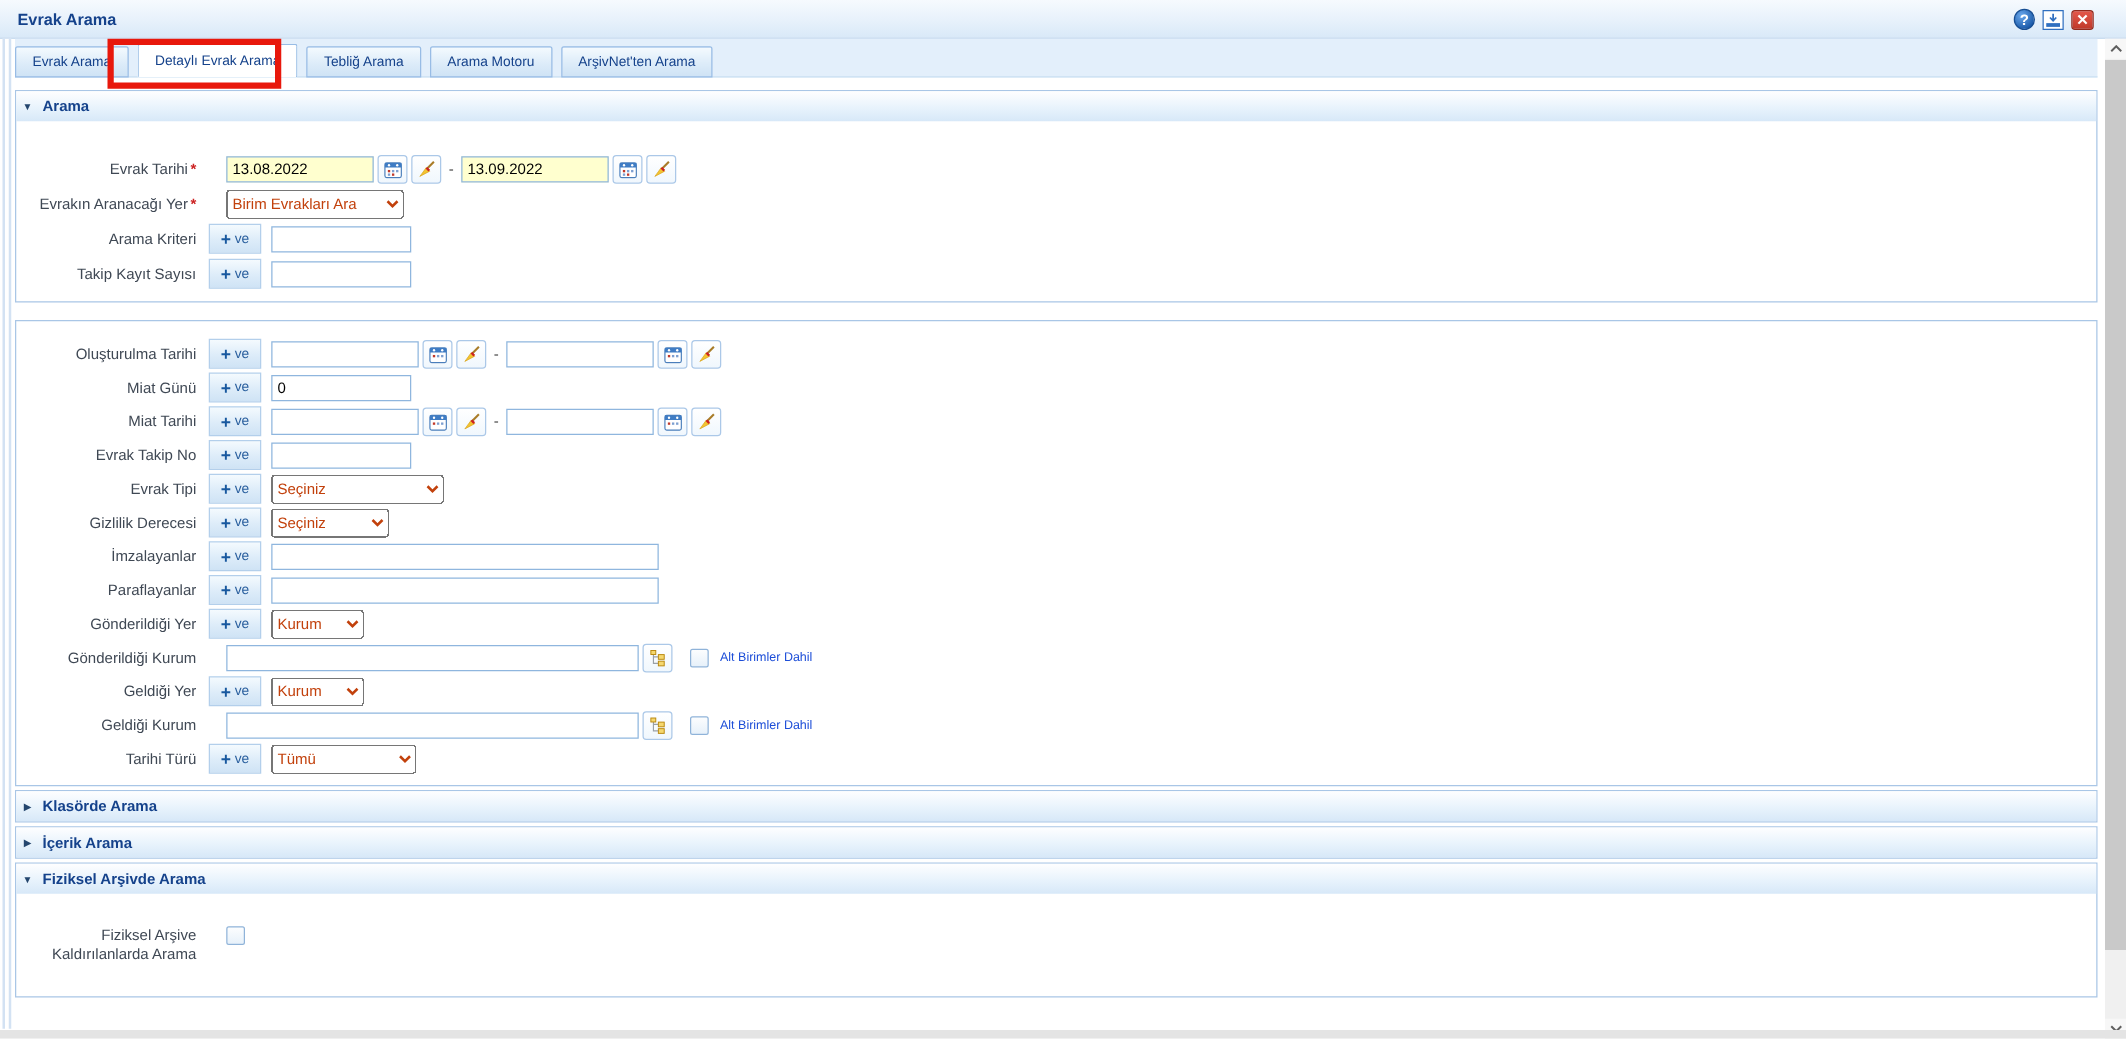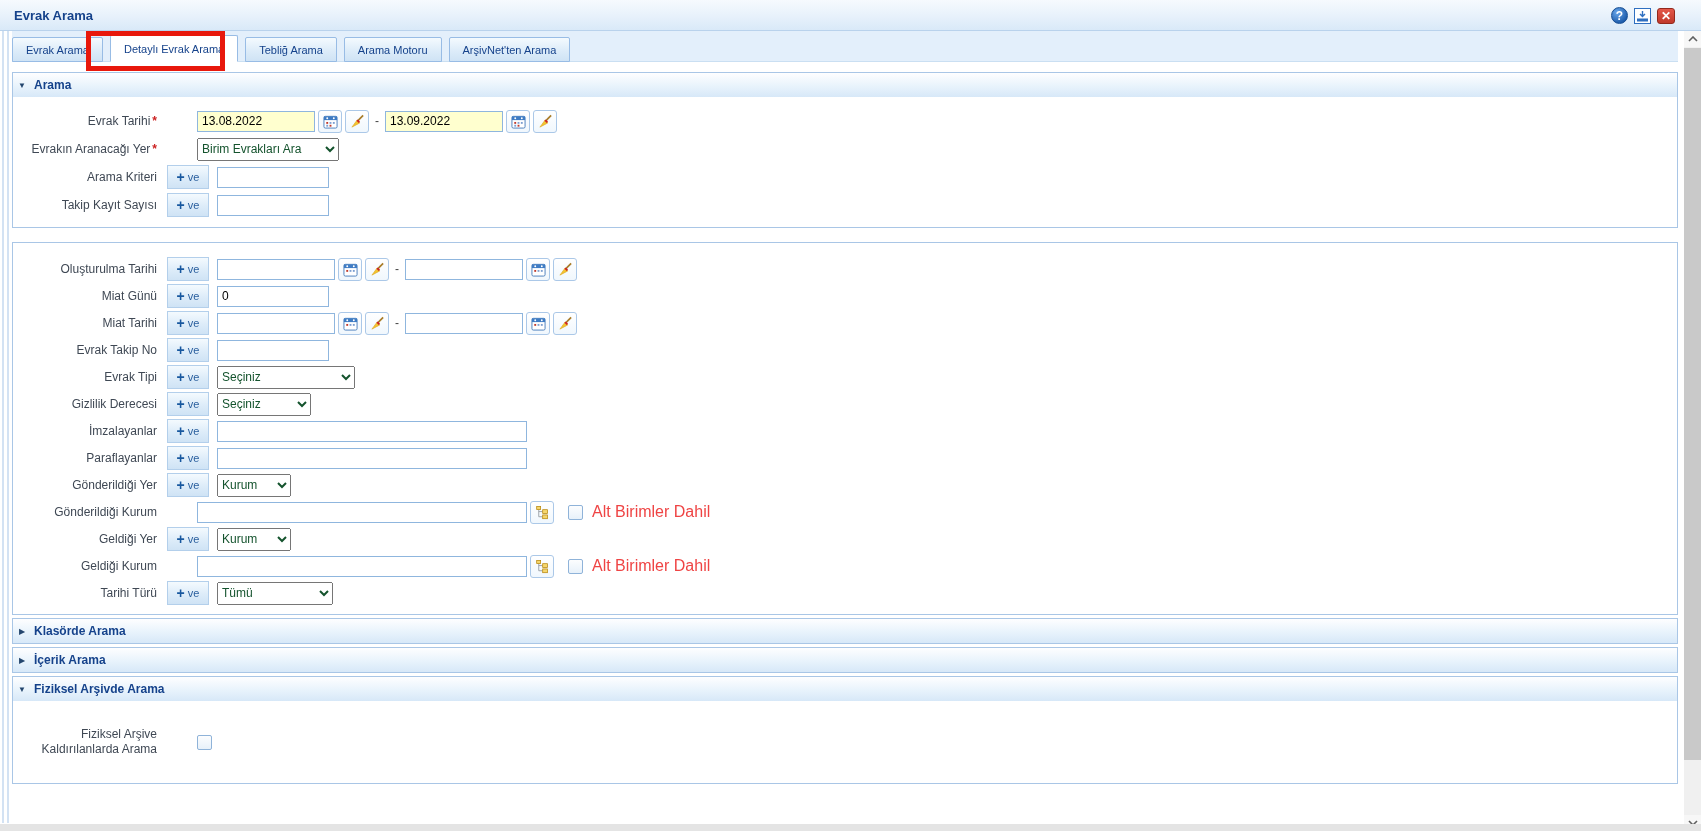--- a/index.html
+++ b/index.html
@@ -74,72 +74,72 @@
   .panel.first { margin-top:10px; margin-bottom:14px; }
   .panel-header {
     height:24px; display:flex; align-items:center; gap:7px; padding-left:4px;
     background:linear-gradient(180deg,#fefeff 0%,#e8f3fc 55%,#d7e8f8 100%);
     cursor:pointer;
   }
   .panel-header .htitle { color:#15428b; font-size:12px; font-weight:bold; }
   .tri { font-size:8px; color:#24466e; width:10px; text-align:center; }
   .tri-down::before { content:"▼"; }
   .tri-right::before { content:"▶"; }
-  .panel-body { padding:12px 0 6px 0; }
+  .panel-body { padding:26px 0 6px 0; }
   .panel-body.fiz { height:82px; padding-top:26px; }
 
   
   .frow { display:flex; align-items:center; height:24px; margin-bottom:4px; }
   .frow.mb3 { margin-bottom:3px; }
   .flabel {
     width:150px; flex:none; text-align:right; padding-right:6px;
     font-size:12px; color:#3f4854; line-height:1.25; white-space:nowrap;
   }
   .flabel.two-line { white-space:normal; }
   .req { color:#cc2222; font-weight:bold; margin-left:2px; }
   .btn-ve {
     width:42px; height:24px; margin-left:4px; flex:none;
     display:flex; align-items:center; justify-content:center; gap:3px;
     background:linear-gradient(180deg,#f4fafe,#ddecf9 55%,#cfe3f5);
     border:1px solid #b3cfeb; color:#2a5f9e; font-size:11px; cursor:pointer;
   }
   .btn-ve .plus { color:#18589f; font-weight:bold; font-size:14px; line-height:1; }
   .ctrl-gap { margin-left:8px; }     
-  .ctrl-start { margin-left:34px; }  
+  .ctrl-start { margin-left:18px; }  
 
   .tinput {
     height:21px; border:1px solid #8fb6de; font-size:12px; padding:0 4px;
     font-family:"Liberation Sans", sans-serif; background:#fff;
   }
   .tinput.date { width:118px; background:#ffffcf; }
   .tinput.short { width:112px; }
   .tinput.wide { width:310px; }
   .tinput.kurum { width:330px; }
 
   .icbtn {
     width:24px; height:23px; margin-left:3px; flex:none; cursor:pointer;
     border:1px solid #abc8e8; border-radius:3px;
     background:linear-gradient(180deg,#ffffff,#f0f7fd);
     display:flex; align-items:center; justify-content:center;
   }
   .dash { margin:0 6px; color:#444; font-size:12px; }
 
   select {
     height:23px; font-size:12px; font-family:"Liberation Sans", sans-serif;
-    color:#14532d;
+    color:#c2410c;
   }
   .sel-birim { width:142px; } .sel-tipi { width:138px; } .sel-giz { width:94px; }
   .sel-kurum { width:74px; }  .sel-turu { width:116px; }
 
   .checkbox {
     width:15px; height:15px; flex:none; cursor:pointer;
     border:1px solid #8fb3d9; border-radius:2px;
     background:linear-gradient(180deg,#fcfdfe,#e7f1fa);
   }
-  .cb-label { margin-left:9px; font-size:16px; color:#ef4444; white-space:nowrap; }
+  .cb-label { margin-left:9px; font-size:10px; color:#1d4ed8; white-space:nowrap; }
   .cb-ml { margin-left:14px; }
 
   #bottomstrip { position:absolute; left:0; top:824px; width:1701px; height:7px; background:#e4e4e4; }
 </style>
 </head>
 <body>
 
 <div id="titlebar">
   <span class="title">Evrak Arama</span>
   <div class="tb-icons">
@@ -496,21 +496,21 @@
     </div>
   </div>
 
 
   <div class="panel">
     <div class="panel-header">
       <span class="tri tri-down"></span>
       <span class="htitle">Fiziksel Arşivde Arama</span>
     </div>
     <div class="panel-body fiz">
-      <div class="frow" style="height:auto; align-items:center;">
+      <div class="frow" style="height:auto; align-items:flex-start;">
         <div class="flabel two-line">
           <span style="display:block;">Fiziksel Arşive</span>
           <span style="display:block;">Kaldırılanlarda Arama</span>
         </div>
         <span class="checkbox ctrl-start"></span>
       </div>
     </div>
   </div>
 
 </div>

